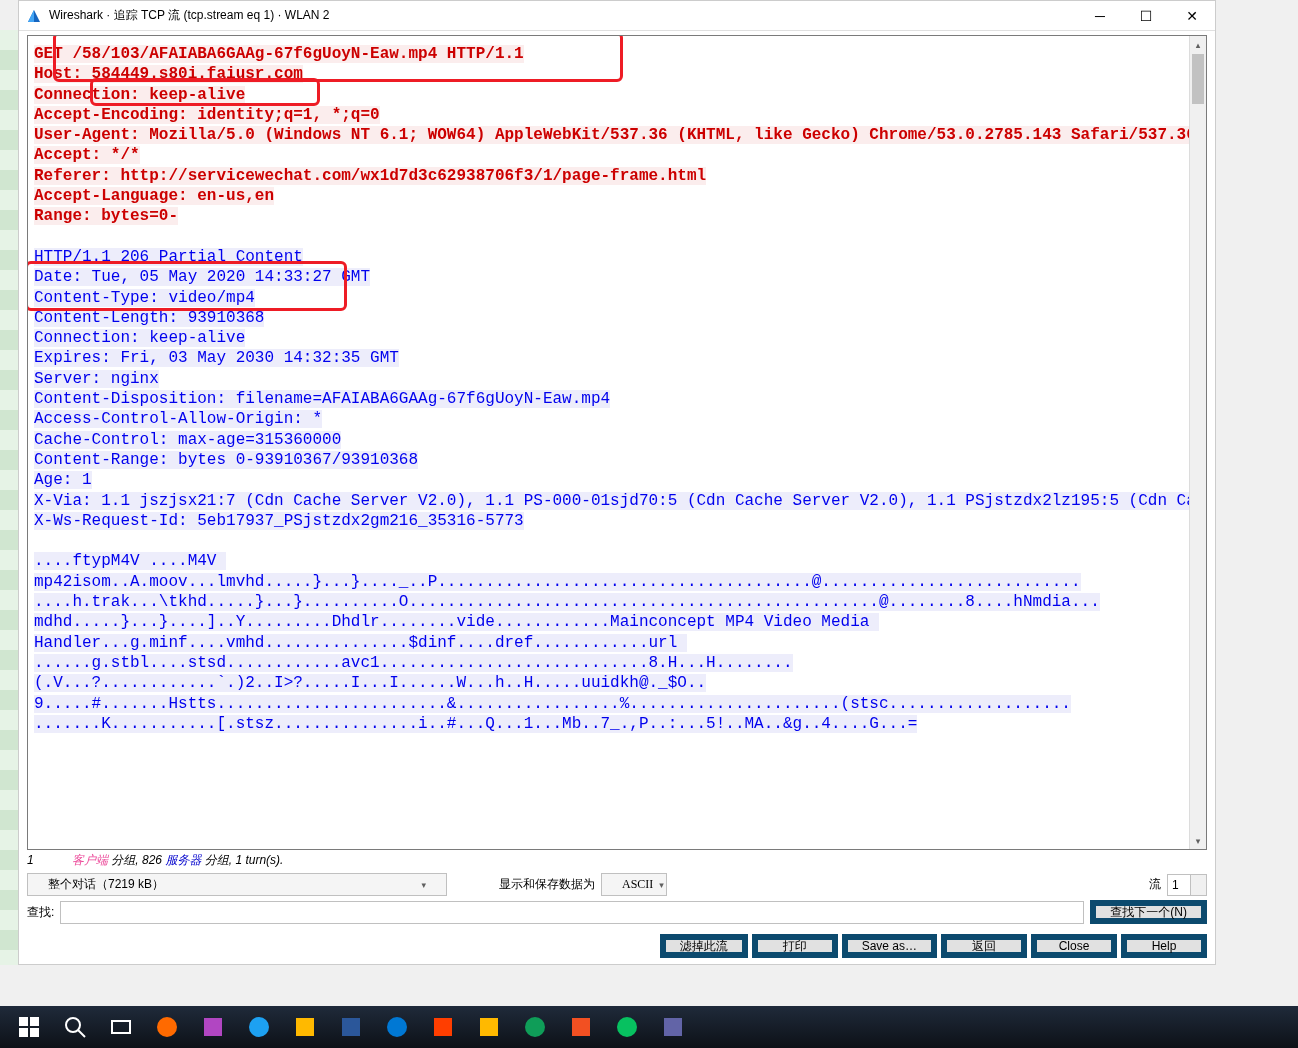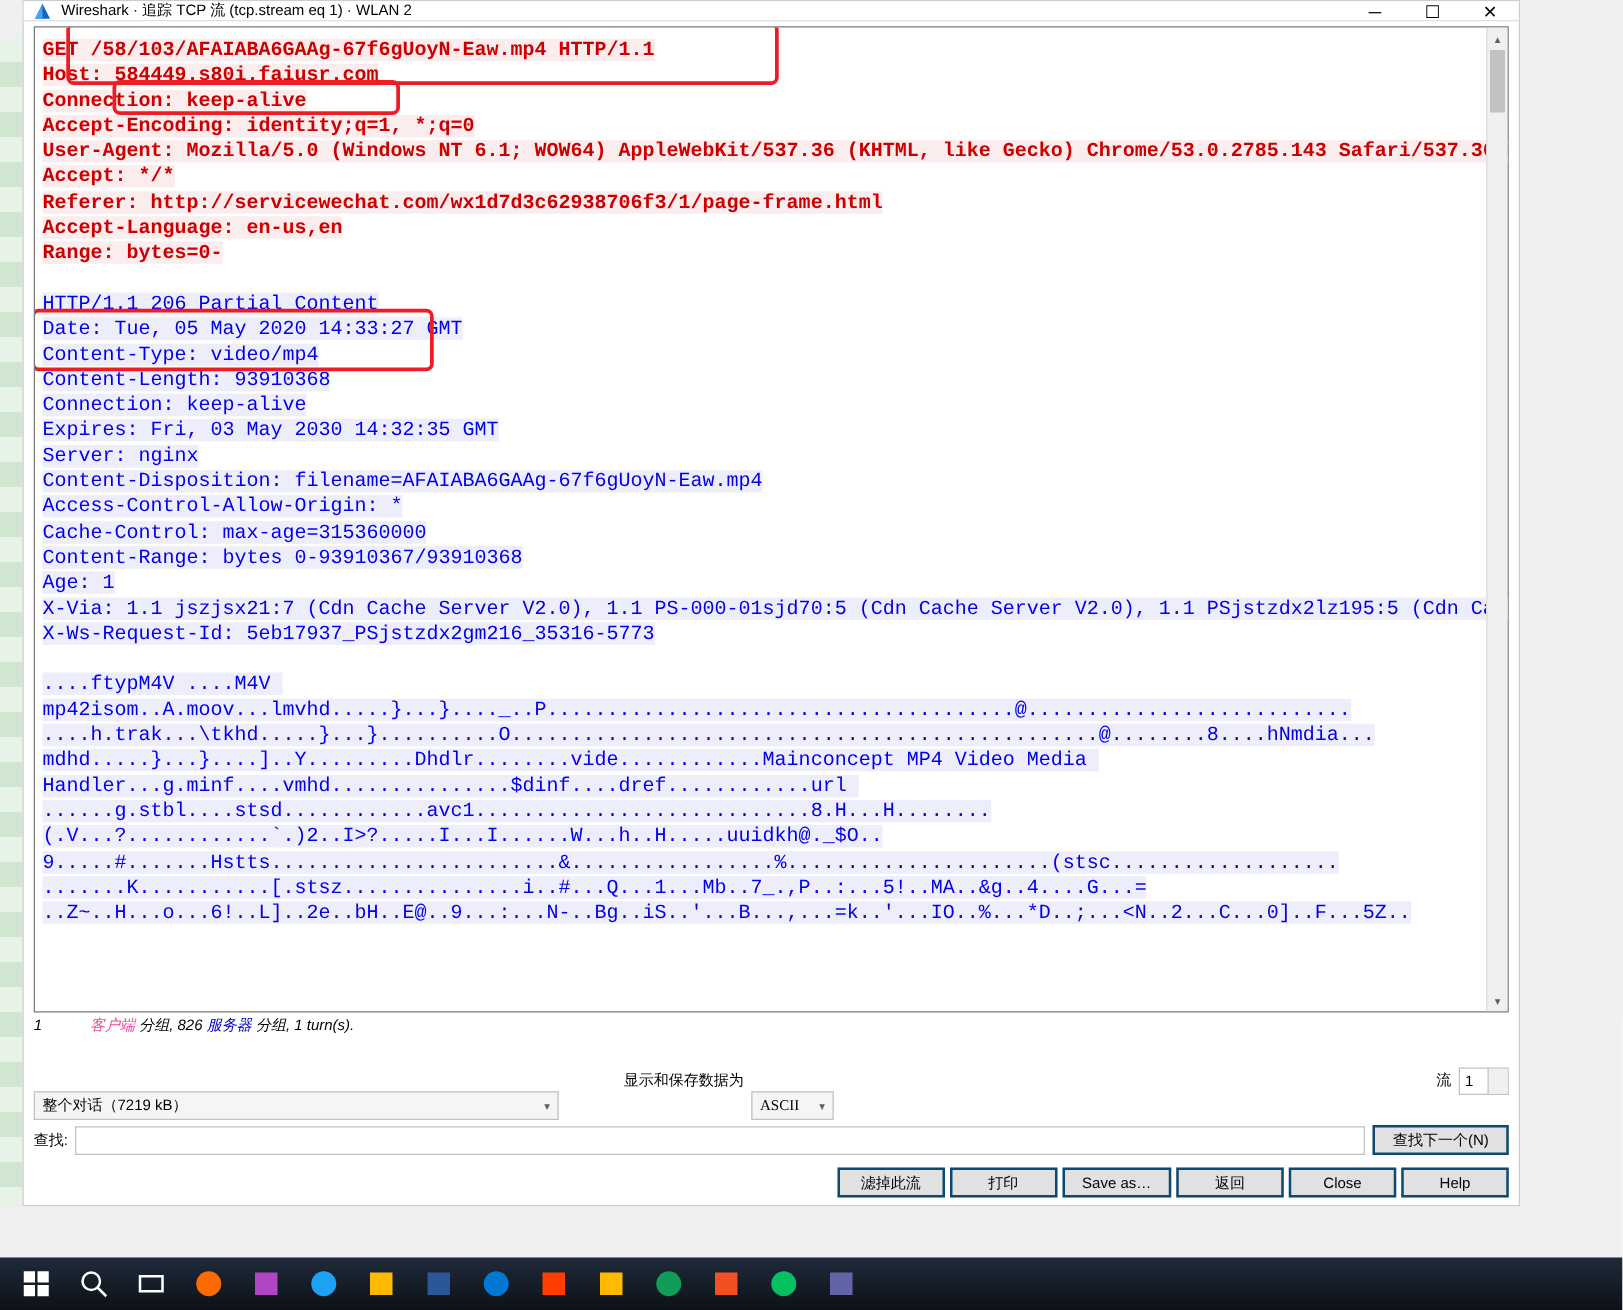--- a/index.html
+++ b/index.html
@@ -17,21 +17,21 @@
   width: 1198px;
   height: 965px;
   position: absolute;
   left: 18px;
   top: 0;
   display: flex;
   flex-direction: column;
   border: 1px solid #cccccc;
 }
 .titlebar {
-  height: 16px;
+  height: 30px;
   display: flex;
   align-items: center;
   background: #ffffff;
   border-bottom: 1px solid #e0e0e0;
 }
 .titlebar-icon {
   width: 16px; height: 16px;
   margin-left: 8px;
   margin-right: 6px;
 }
@@ -108,38 +108,37 @@
 .status-line .client { color: #ec4899; margin-left: 35px; }
 .status-line .server { color: #0000cc; }
 .row {
   display: flex;
   align-items: center;
   gap: 6px;
 }
 .combo {
   border: 1px solid #c0c0c0;
   background: #f5f5f5;
-  padding: 2px 6px;
+  padding: 2px 20px;
   height: 23px;
   display: flex;
   align-items: center;
   justify-content: space-between;
   font-size: 12px;
-  margin-top: 40px;
 }
 .combo .arrow { font-size: 9px; color: #606060; margin-left: 6px; }
 .input-line {
   flex: 1;
   border: 1px solid #c0c0c0;
   background: #fff;
   height: 23px;
   padding: 2px 4px;
 }
 .btn {
-  border: 2px solid #0c4a6e;
+  border: 6px solid #0c4a6e;
   background: #e1e1e1;
   padding: 3px 14px;
   font-size: 12px;
   height: 24px;
   min-width: 86px;
   text-align: right;
   display: flex;
   align-items: center;
   justify-content: center;
 }
@@ -242,21 +241,20 @@
 </span><span class="resp">
 </span><span class="resp">....ftypM4V ....M4V 
 </span><span class="resp">mp42isom..A.moov...lmvhd.....}...}...._..P.......................................@...........................
 </span><span class="resp">....h.trak...\tkhd.....}...}..........O.................................................@........8....hNmdia...
 </span><span class="resp">mdhd.....}...}....]..Y.........Dhdlr........vide............Mainconcept MP4 Video Media 
 </span><span class="resp">Handler...g.minf....vmhd...............$dinf....dref............url 
 </span><span class="resp">......g.stbl....stsd............avc1............................8.H...H........
 </span><span class="resp">(.V...?............`.)2..I&gt;?.....I...I......W...h..H.....uuidkh@._$O..
 </span><span class="resp">9.....#.......Hstts........................&amp;.................%......................(stsc...................
 </span><span class="resp">.......K...........[.stsz...............i..#...Q...1...Mb..7_.,P..:...5!..MA..&amp;g..4....G...=
-</span><span class="resp">..Z~..H...o...6!..L]..2e..bH..E@..9...:...N-..Bg..iS..'...B...,...=k..'...IO..%...*D..;...&lt;N..2...C...0]..F...5Z..
 </span></div>
     <div class="scrollbar-v">
       <div class="scroll-arrow up">▴</div>
       <div class="scroll-thumb"></div>
       <div class="scroll-arrow down">▾</div>
     </div>
     <div class="highlight-box" style="left:25px; top:-4px; width:570px; height:50px;"></div>
     <div class="highlight-box" style="left:62px; top:42px; width:230px; height:28px;"></div>
     <div class="highlight-box" style="left:-3px; top:225px; width:322px; height:50px;"></div>
   </div>

